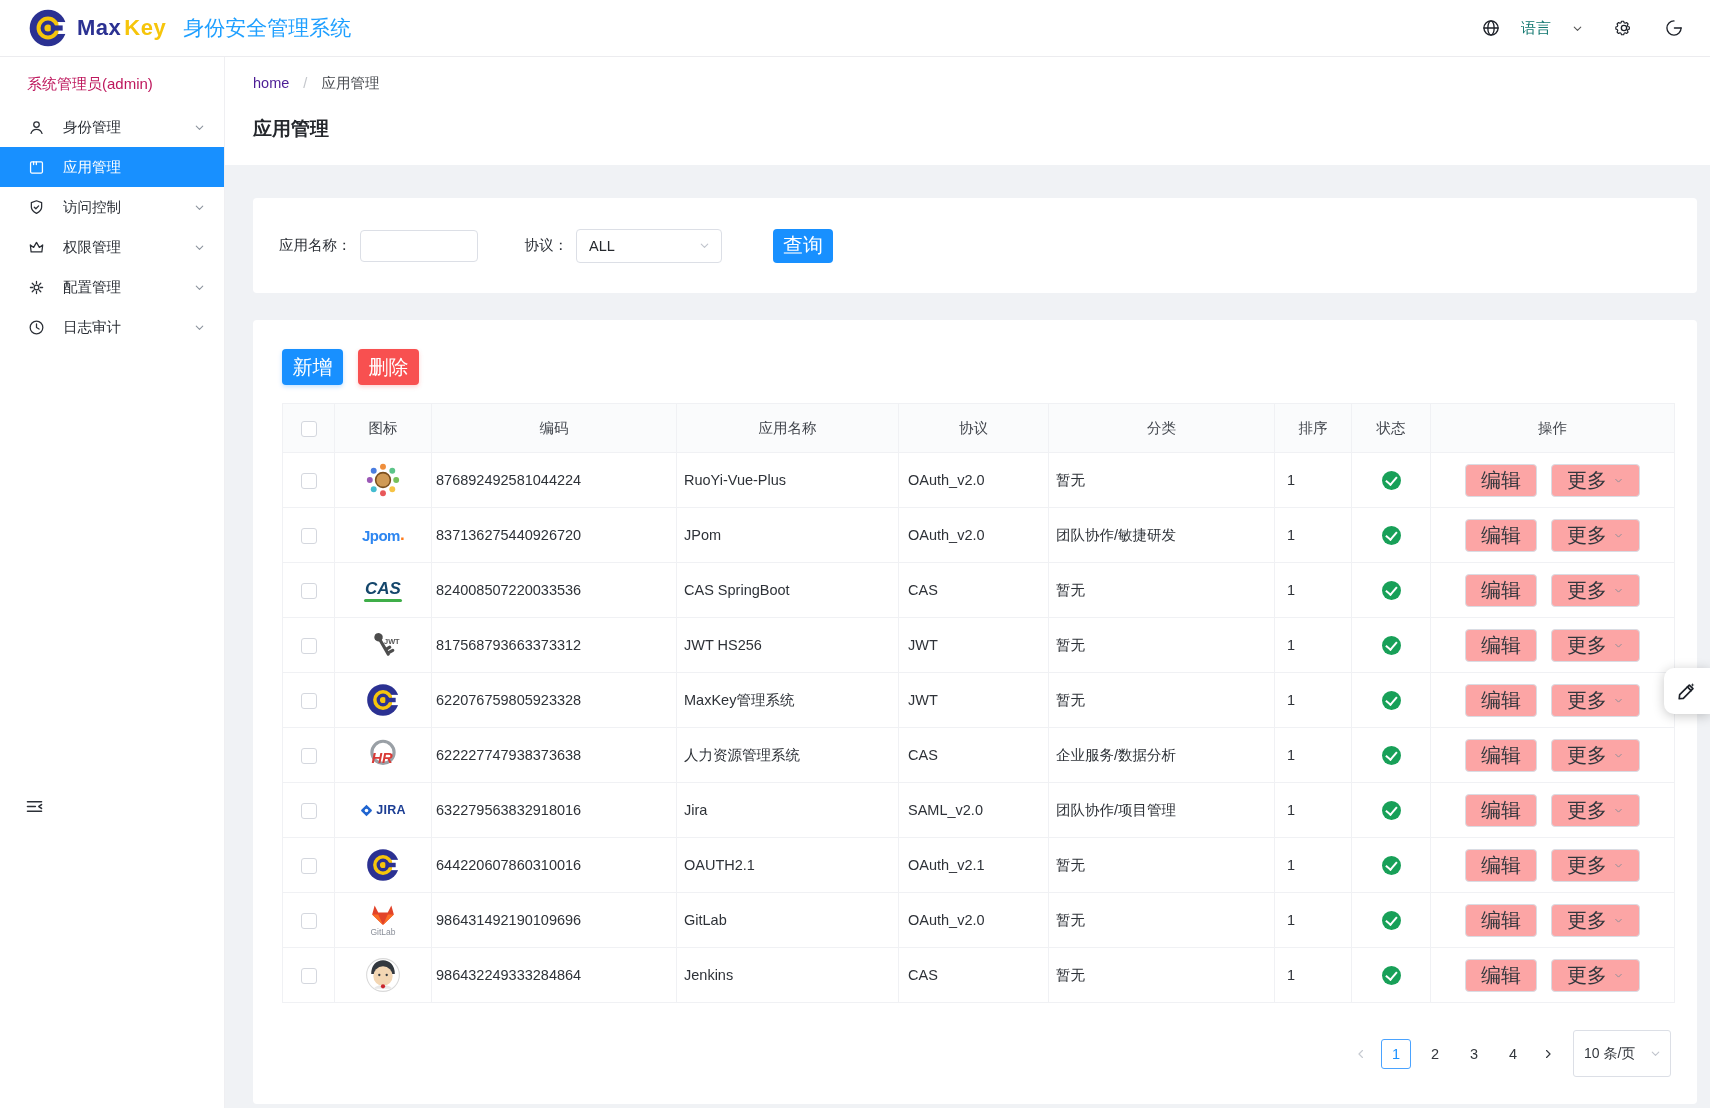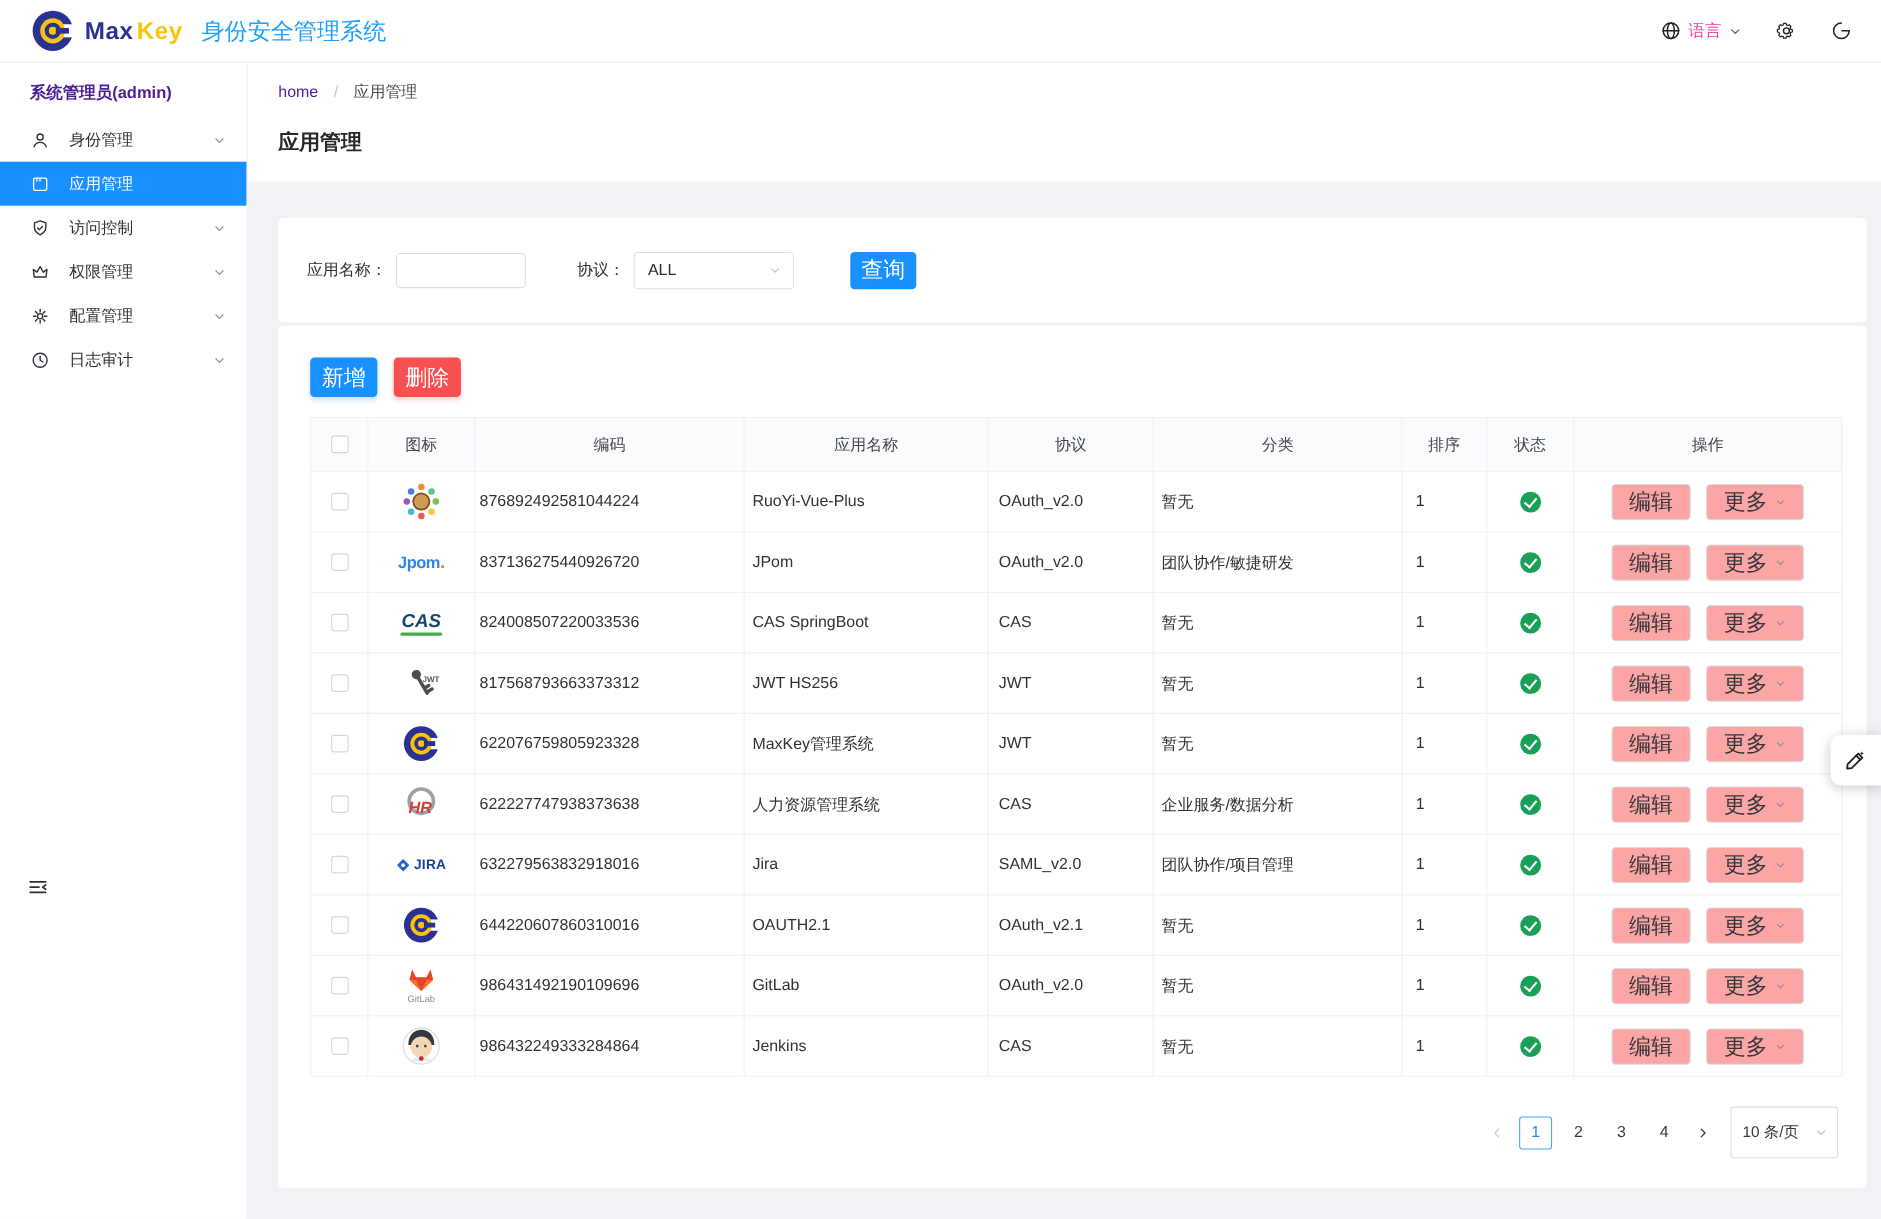--- a/index.html
+++ b/index.html
@@ -16,28 +16,28 @@
   
   .topbar{position:absolute;top:0;left:0;right:0;height:57px;background:#fff;z-index:6;
           display:flex;align-items:center;justify-content:space-between;padding:0 26px;
           border-bottom:1px solid #ececef;}
   .brand{display:flex;align-items:center;gap:7px}
   .logo svg{width:44px;height:44px}
   .brand-max{font-size:22px;font-weight:800;color:var(--navy);letter-spacing:.5px}
   .brand-key{font-size:22px;font-weight:800;color:var(--gold);margin-left:-4px;letter-spacing:.5px}
   .brand-sub{font-size:21px;font-weight:400;color:var(--brandblue);margin-left:10px}
   .top-actions{display:flex;align-items:center;gap:30px}
-  .lang{display:flex;align-items:center;gap:6px;font-size:15px;cursor:pointer;color:#ec4899}
+  .lang{display:flex;align-items:center;gap:20px;font-size:15px;cursor:pointer;color:#0f766e}
   .ti svg{width:20px;height:20px;stroke:#1d2129;fill:none;stroke-width:1.6;stroke-linecap:round;stroke-linejoin:round}
   .ti.small svg{width:13px;height:13px;stroke:#555;stroke-width:2}
   .iconbtn{cursor:pointer}
 
   
   .sidebar{position:absolute;top:57px;left:0;bottom:0;width:225px;background:#fff;border-right:1px solid #efeff2;z-index:5}
-  .user{font-weight:700;font-size:15px;padding:18px 10px 13px 27px;color:#4c1d95}
+  .user{font-weight:400;font-size:15px;padding:18px 10px 13px 27px;color:#be185d}
   .menu-item{height:40px;display:flex;align-items:center;padding:0 18px 0 27px;font-size:14.5px;cursor:pointer;color:#2b2f36}
   .menu-item .mi{width:19px;height:19px;margin-right:17px;flex:none}
   .mi svg{width:19px;height:19px;stroke:currentColor;fill:none;stroke-width:1.6;stroke-linecap:round;stroke-linejoin:round}
   .mi-chev{margin-left:auto;color:#8d949e}
   .mi-chev svg{width:13px;height:13px;stroke:currentColor;fill:none;stroke-width:2;stroke-linecap:round;stroke-linejoin:round}
   .menu-item.active{background:var(--primary);color:#fff}
   .collapse{position:absolute;top:739px;left:24px;color:#2b2f36;cursor:pointer}
   .collapse svg{width:21px;height:21px;stroke:currentColor;fill:none;stroke-width:1.8;stroke-linecap:round;stroke-linejoin:round}
 
   
@@ -58,21 +58,21 @@
   .f-input{width:118px;height:32px;border:1px solid var(--ctrl);border-radius:4px;margin-left:8px;outline:none;
            padding:0 10px;font-size:14px;font-family:inherit;color:var(--txt)}
   .f-select{width:146px;height:34px;border:1px solid var(--ctrl);border-radius:4px;margin-left:8px;display:flex;
             align-items:center;justify-content:space-between;padding:0 10px 0 12px;font-size:14.5px;color:#26292e;cursor:pointer}
   .sel-chev svg{width:13px;height:13px;stroke:#c0c4cc;stroke-width:2;fill:none;stroke-linecap:round;stroke-linejoin:round}
   .btn{border:none;border-radius:4px;font-size:20px;cursor:pointer;font-family:Liberation Serif, serif}
   .btn.primary{background:var(--primary);color:#fff}
   .search-btn{width:60px;height:34px;margin-left:51px}
 
   
-  .table-card{margin-top:3px;padding:29px 22px 27px 29px}
+  .table-card{margin-top:27px;padding:29px 22px 27px 29px}
   .toolbar{display:flex;gap:15px;margin-bottom:18px}
   .add-btn{width:61px;height:36px;box-shadow:0 2px 4px rgba(24,144,255,.25)}
   .del-btn{width:61px;height:36px;background:var(--danger);color:#fff;box-shadow:0 2px 4px rgba(248,80,80,.25)}
 
   table{width:100%;border-collapse:collapse;table-layout:fixed;font-size:14.5px;color:var(--txt)}
   th,td{border:1px solid var(--border)}
   thead th{height:49px;background:#fafbfc;font-weight:500;color:#42464d;text-align:center}
   tbody td{height:55px;background:#fff}
   .cell-center{text-align:center}
   td.cell-code{padding-left:4px}

